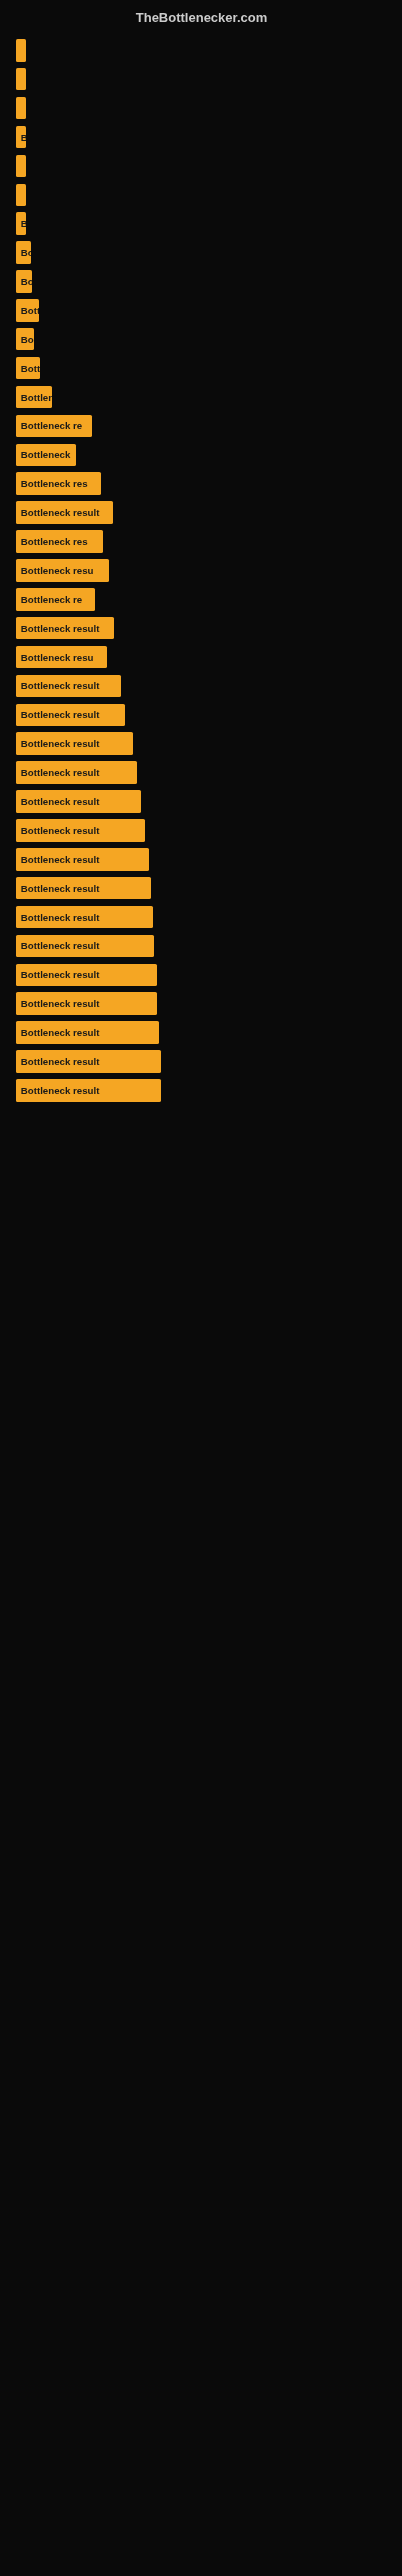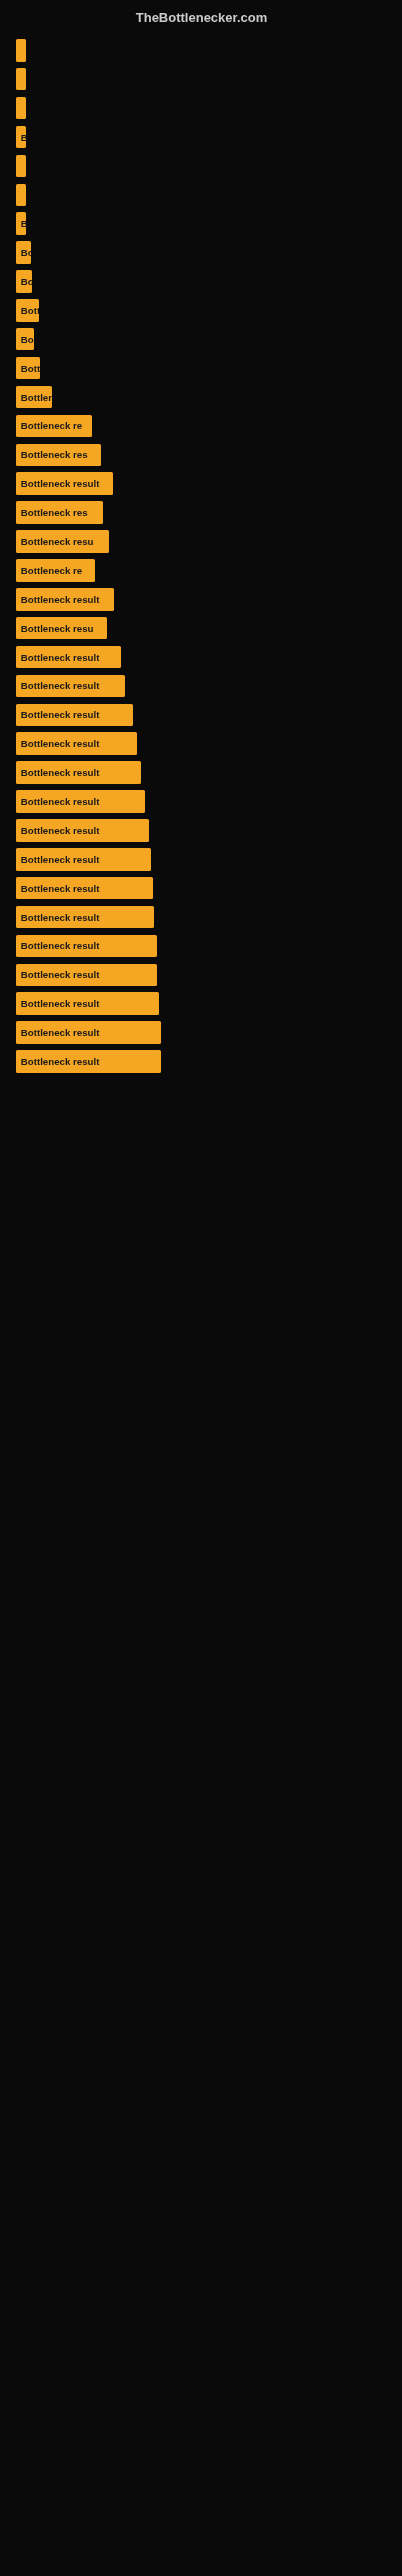--- a/index.html
+++ b/index.html
@@ -126,20 +126,25 @@
       <div class="result-bar" style="width: 36px;">
         <span>Bottlene</span>
       </div>
     </div>
     <div class="result-item">
       <div class="result-bar" style="width: 76px;">
         <span>Bottleneck re</span>
       </div>
     </div>
     <div class="result-item">
+      <div class="result-bar" style="width: 60px;">
+        <span>Bottleneck</span>
+      </div>
+    </div>
+    <div class="result-item">
       <div class="result-bar" style="width: 85px;">
         <span>Bottleneck res</span>
       </div>
     </div>
     <div class="result-item">
       <div class="result-bar" style="width: 97px;">
         <span>Bottleneck result</span>
       </div>
     </div>
     <div class="result-item">

